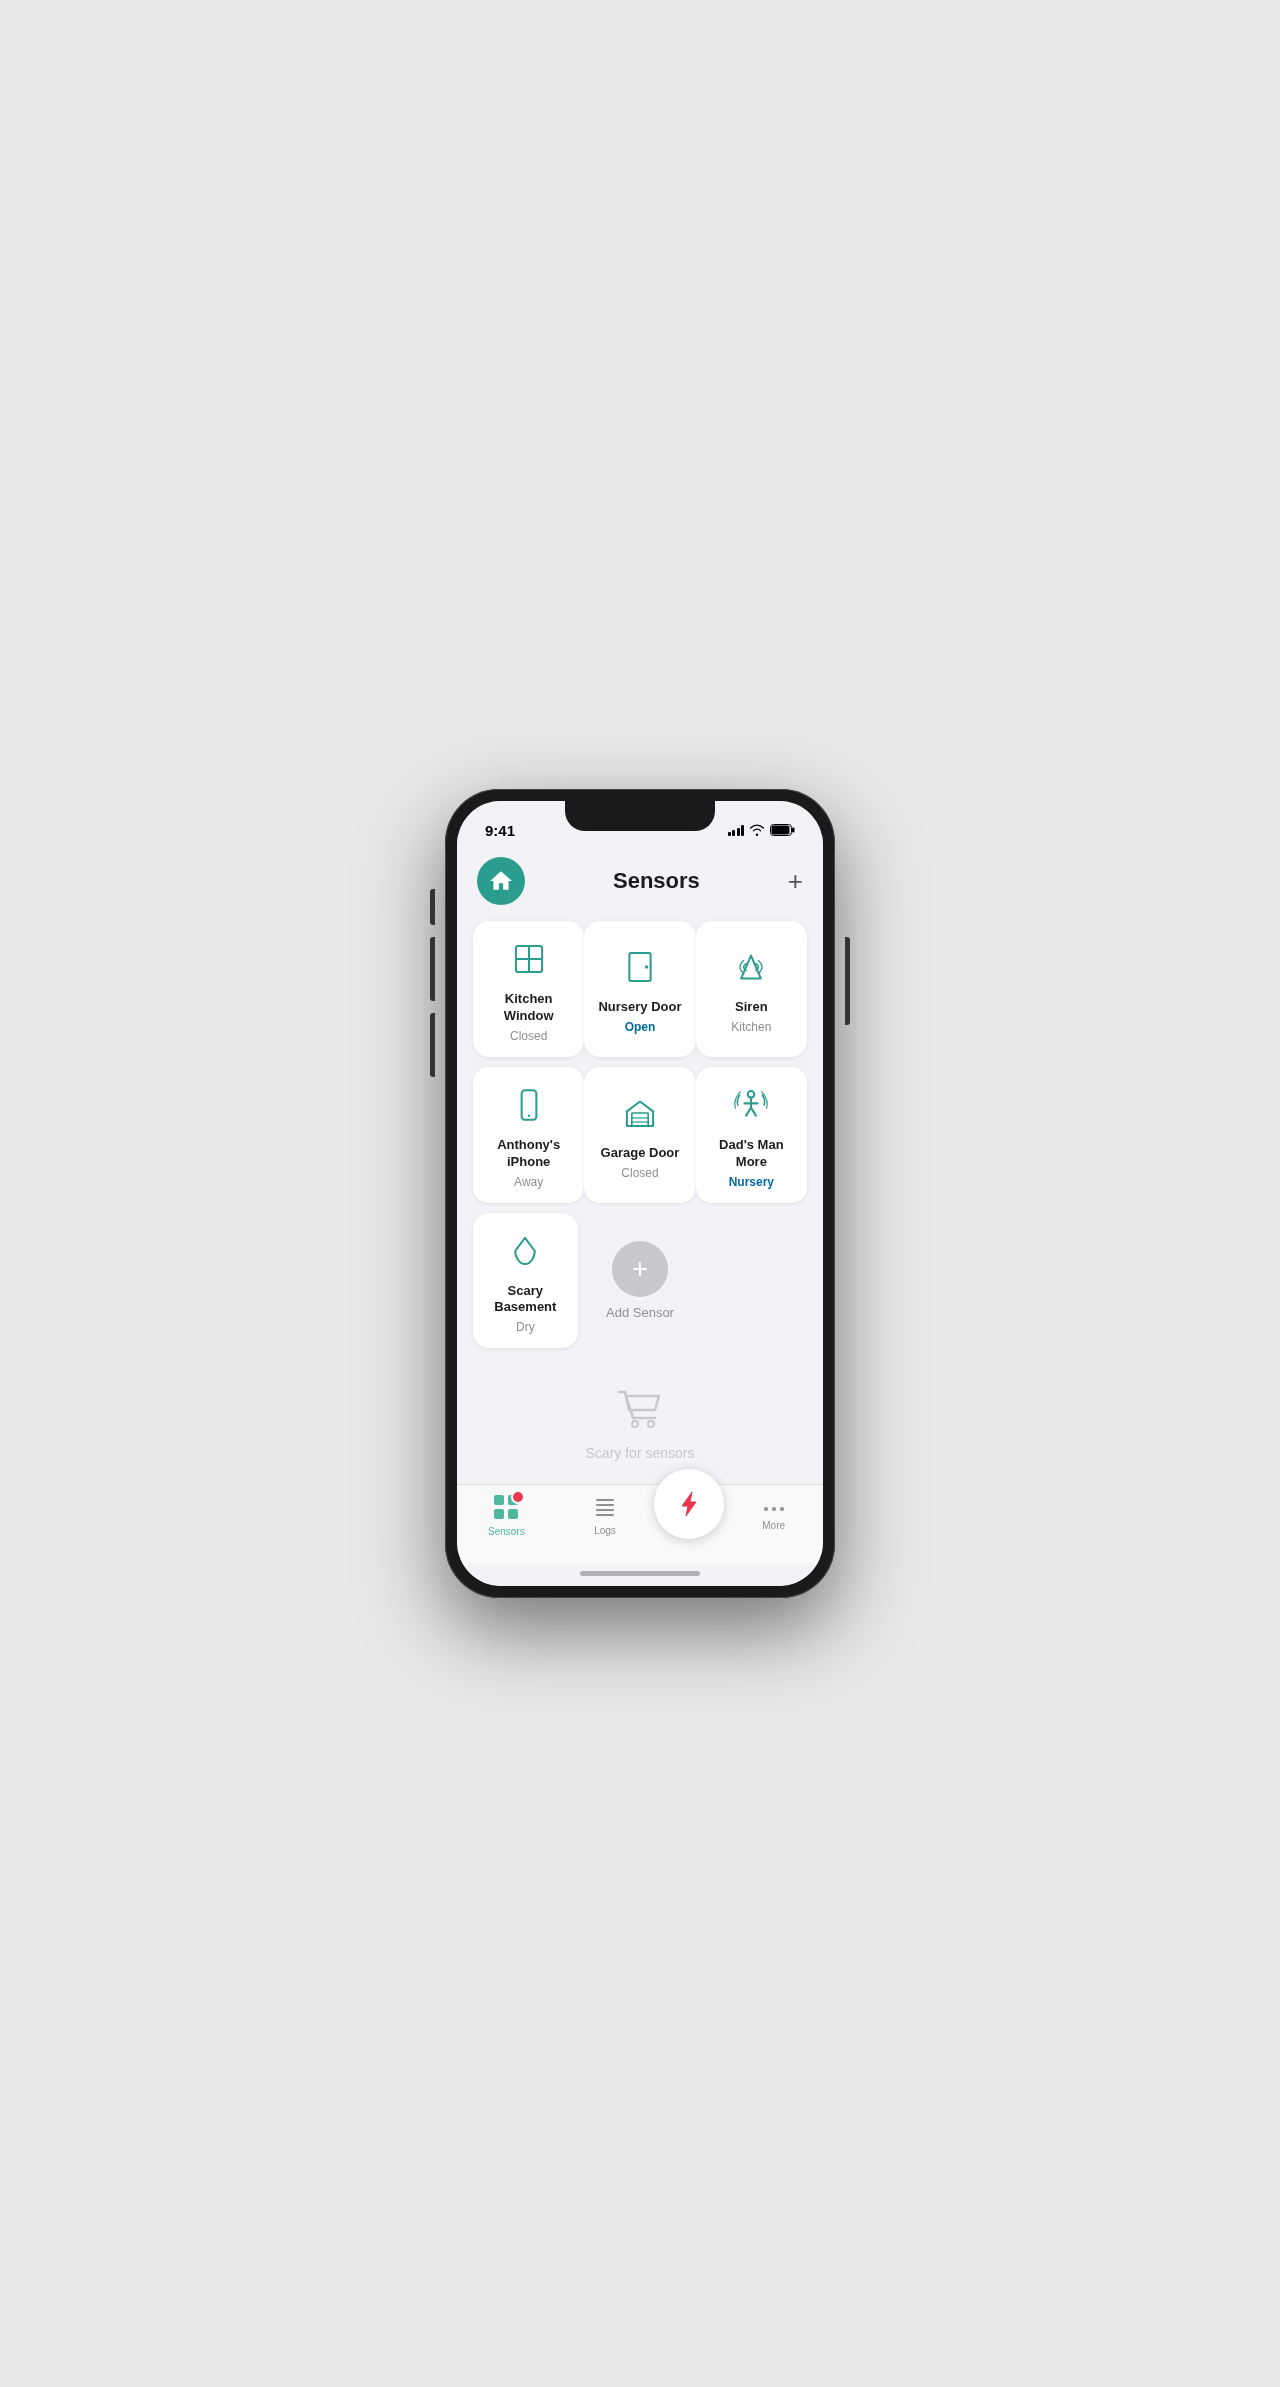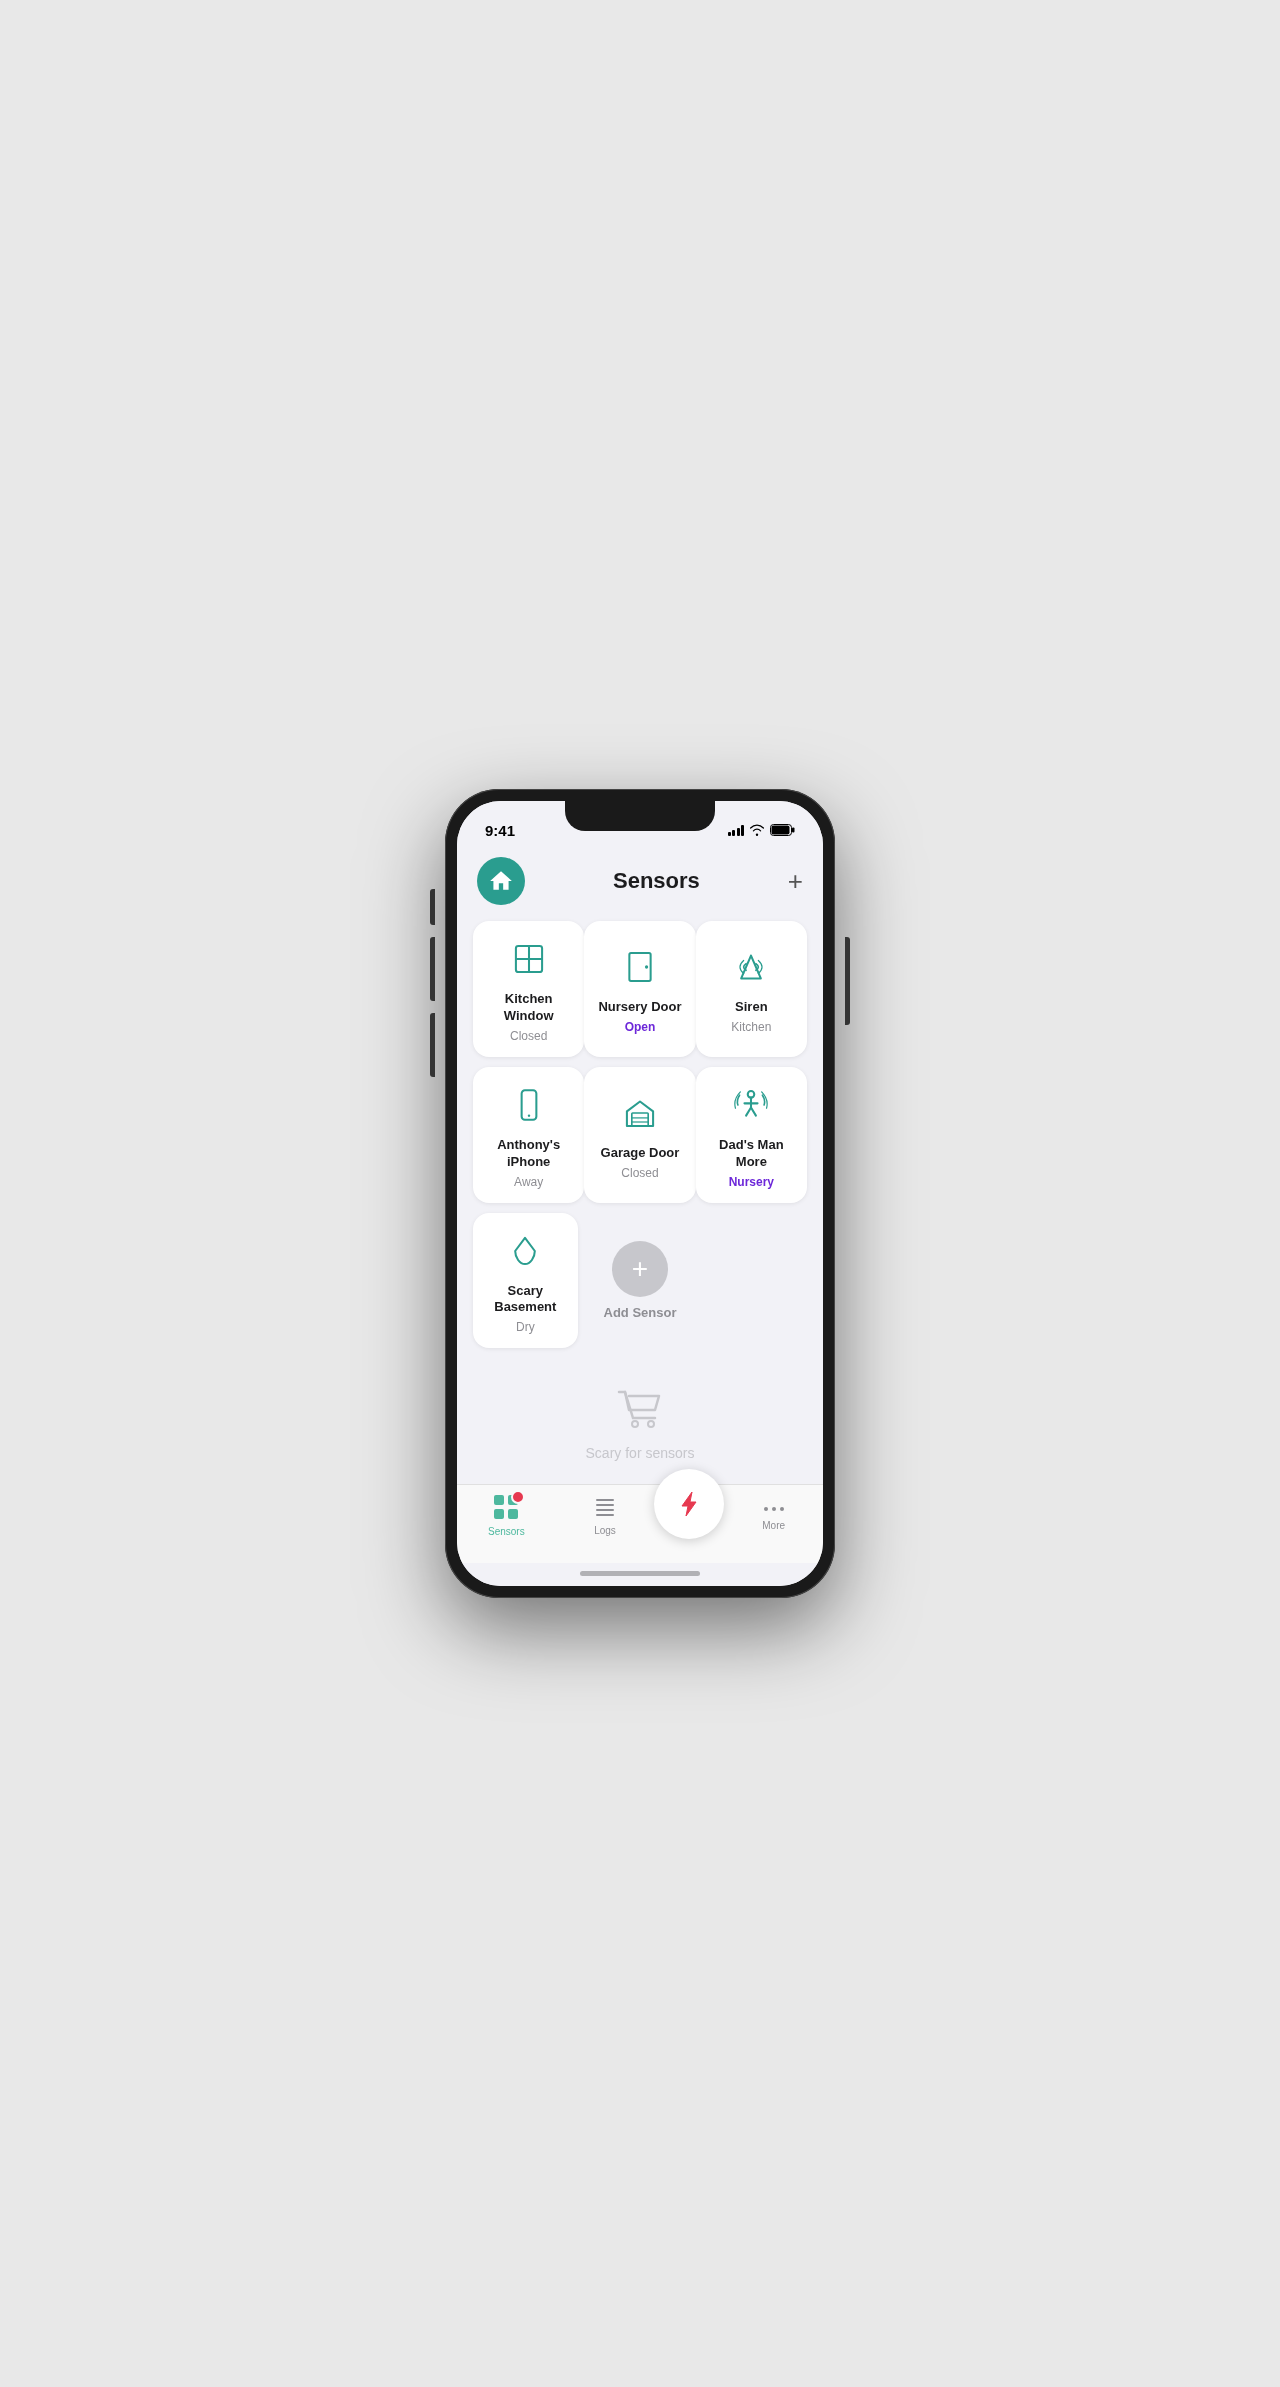--- a/index.html
+++ b/index.html
@@ -148,21 +148,21 @@
       line-height: 1.3;
       margin-bottom: 4px;
     }
 
     .sensor-status {
       font-size: 12px;
       color: #8e8e93;
       text-align: center;
     }
     .sensor-status.alert {
-      color: #6d28d9;
+      color: #0369a1;
       font-weight: 600;
     }
 
     
     .sensor-row3 {
       display: grid;
       grid-template-columns: 1fr 1fr 1fr;
       gap: 10px;
       margin-bottom: 10px;
     }
@@ -188,21 +188,20 @@
     }
     .add-sensor-circle span {
       font-size: 28px;
       color: #fff;
       line-height: 1;
     }
     .add-sensor-label {
       font-size: 13px;
       color: #8e8e93;
       text-align: center;
-      font-weight: bold;
     }
 
     
     .shop-section {
       display: flex;
       flex-direction: column;
       align-items: center;
       padding: 30px 0 20px;
     }
     .shop-icon {

